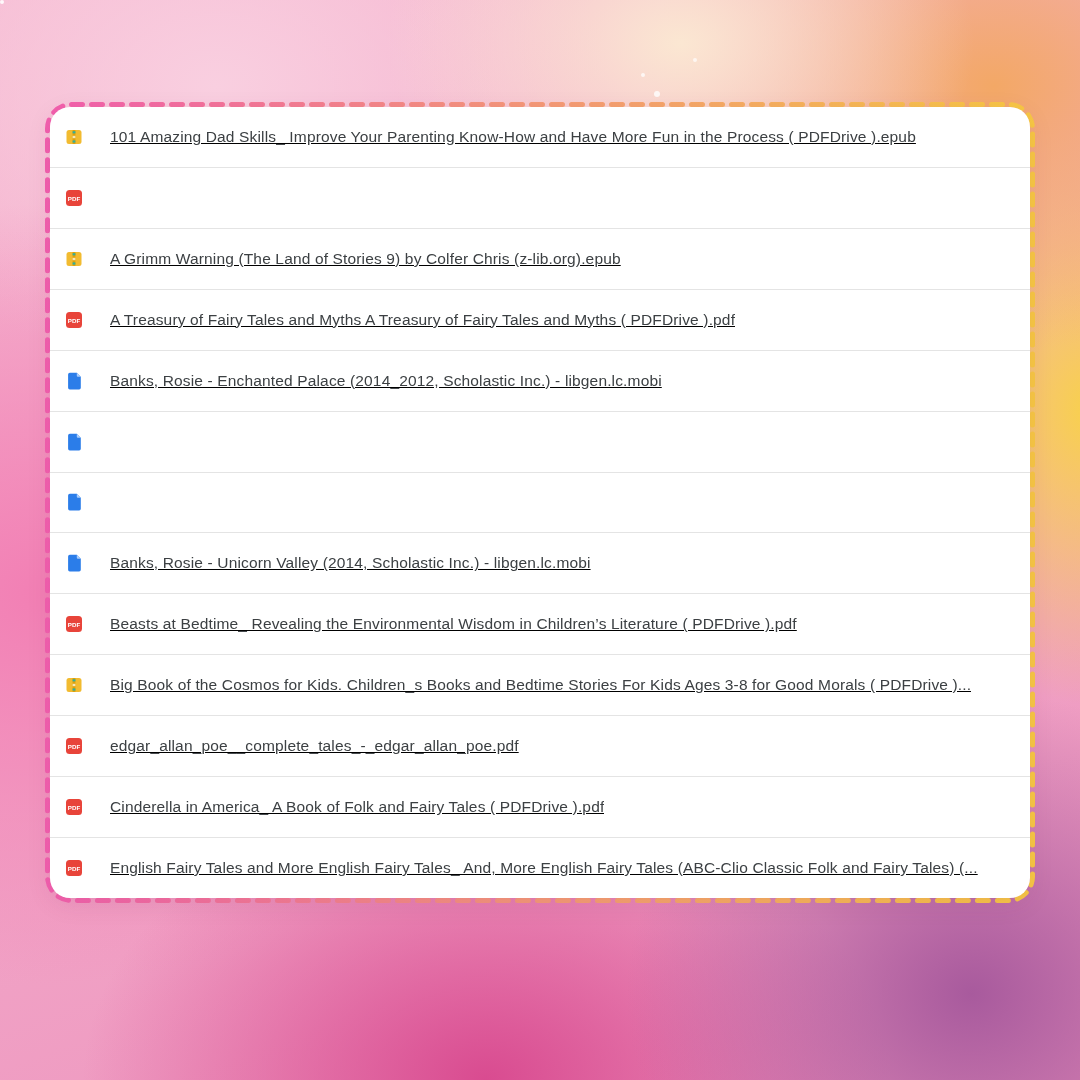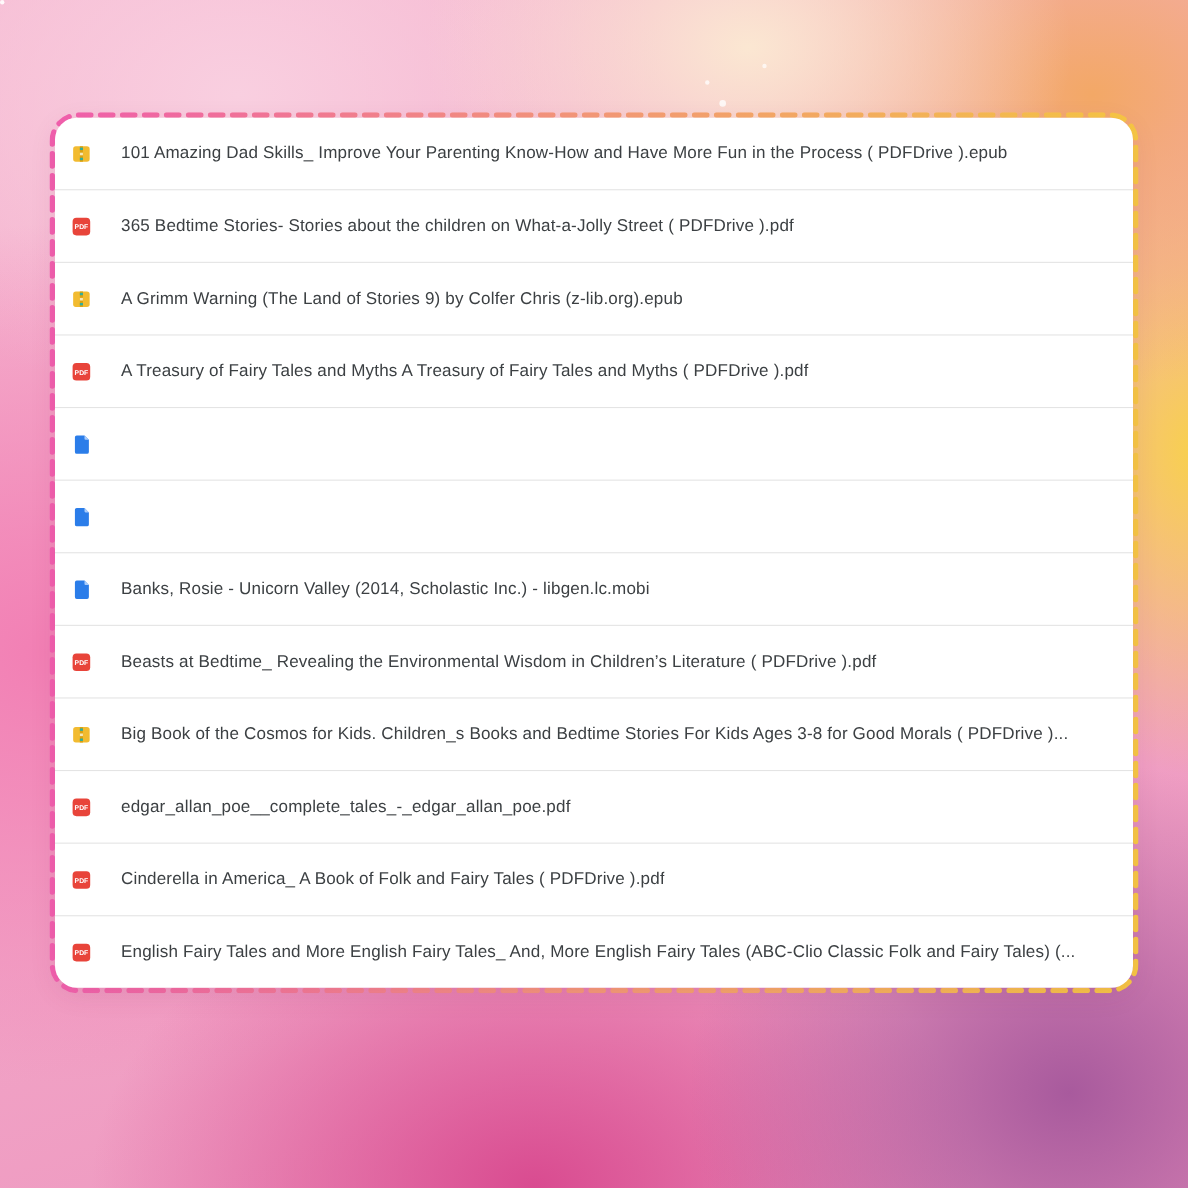--- a/index.html
+++ b/index.html
@@ -25,21 +25,21 @@
                 702px 128px 0 0 rgba(255,255,255,.6),
                 641px 73px 0 0 rgba(255,255,255,.75);}
   .frame{position:absolute;left:45px;top:102px;width:990px;height:801px;}
   .dashed-border{position:absolute;left:0;top:0;width:100%;height:100%;}
   .panel{
     position:absolute;inset:5px;background:#ffffff;border-radius:20px;
     overflow:hidden;display:flex;flex-direction:column;
     box-shadow:0 6px 24px rgba(120,40,90,.10);
   }
   .row{flex:1 1 0;display:flex;align-items:center;padding:0 4px 0 14px;
-    border-bottom:1px solid #e4e4e4;min-width:0;}
+    border-bottom:1px solid #e4e4e4;min-width:0;text-decoration:underline;}
   .row:last-child{border-bottom:none;}
   .icon{width:20px;height:20px;flex:0 0 20px;margin-right:26px;}
   .icon svg{width:20px;height:20px;display:block;}
   .fname{font-size:15.5px;letter-spacing:.15px;color:#3c4043;
     white-space:nowrap;overflow:hidden;min-width:0;}
 </style>
 </head>
 <body>
 
 <div class="sparkles"></div>
@@ -70,21 +70,20 @@
       <span class="fname">101 Amazing Dad Skills_ Improve Your Parenting Know-How and Have More Fun in the Process ( PDFDrive ).epub</span>
     </div>
 
     <div class="row">
       <span class="icon">
           <svg viewBox="0 0 20 20">
             <rect x="2" y="2" width="16" height="16" rx="3.5" fill="#e8443a"></rect>
             <text x="10" y="12.6" text-anchor="middle" font-size="6.2" font-weight="bold" fill="#ffffff" font-family="Liberation Sans, sans-serif">PDF</text>
           </svg>
         </span>
-      <span class="fname">365 Bedtime Stories- Stories about the children on What-a-Jolly Street ( PDFDrive ).pdf</span>
     </div>
 
     <div class="row">
       <span class="icon">
           <svg viewBox="0 0 20 20">
             <rect x="2.5" y="3" width="15" height="14" rx="2.5" fill="#f2bb30"></rect>
             <rect x="8.6" y="3" width="2.8" height="14" fill="#dca10e"></rect>
             <rect x="8.6" y="4.2" width="2.8" height="2.2" fill="#2fae9e"></rect>
             <rect x="8.6" y="8.8" width="2.8" height="2.4" fill="#f6e7b9"></rect>
             <rect x="8.6" y="13.4" width="2.8" height="2.2" fill="#2fae9e"></rect>
@@ -97,20 +96,29 @@
       <span class="icon">
           <svg viewBox="0 0 20 20">
             <rect x="2" y="2" width="16" height="16" rx="3.5" fill="#e8443a"></rect>
             <text x="10" y="12.6" text-anchor="middle" font-size="6.2" font-weight="bold" fill="#ffffff" font-family="Liberation Sans, sans-serif">PDF</text>
           </svg>
         </span>
       <span class="fname">A Treasury of Fairy Tales and Myths A Treasury of Fairy Tales and Myths ( PDFDrive ).pdf</span>
     </div>
 
 
+    <div class="row">
+      <span class="icon">
+          <svg viewBox="0 0 20 20">
+            <path d="M5.8 1.8h7l4 4v11a1.7 1.7 0 0 1-1.7 1.7H5.8a1.7 1.7 0 0 1-1.7-1.7V3.5a1.7 1.7 0 0 1 1.7-1.7z" fill="#2b7de9"></path>
+            <path d="M12.8 1.8l4 4h-3a1 1 0 0 1-1-1v-3z" fill="#abcdfb"></path>
+          </svg>
+        </span>
+      <span class="fname">Banks, Rosie - Enchanted Palace (2014_2012, Scholastic Inc.) - libgen.lc.mobi</span>
+    </div>
 
     <div class="row">
       <span class="icon">
           <svg viewBox="0 0 20 20">
             <path d="M5.8 1.8h7l4 4v11a1.7 1.7 0 0 1-1.7 1.7H5.8a1.7 1.7 0 0 1-1.7-1.7V3.5a1.7 1.7 0 0 1 1.7-1.7z" fill="#2b7de9"></path>
             <path d="M12.8 1.8l4 4h-3a1 1 0 0 1-1-1v-3z" fill="#abcdfb"></path>
           </svg>
         </span>
     </div>
 

